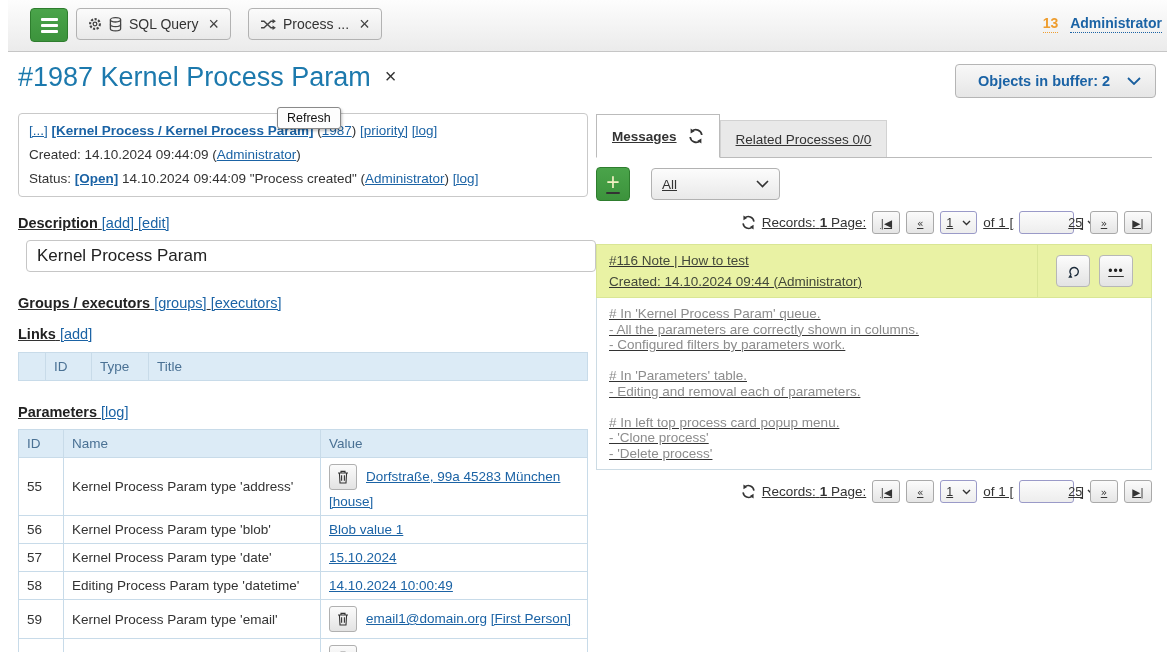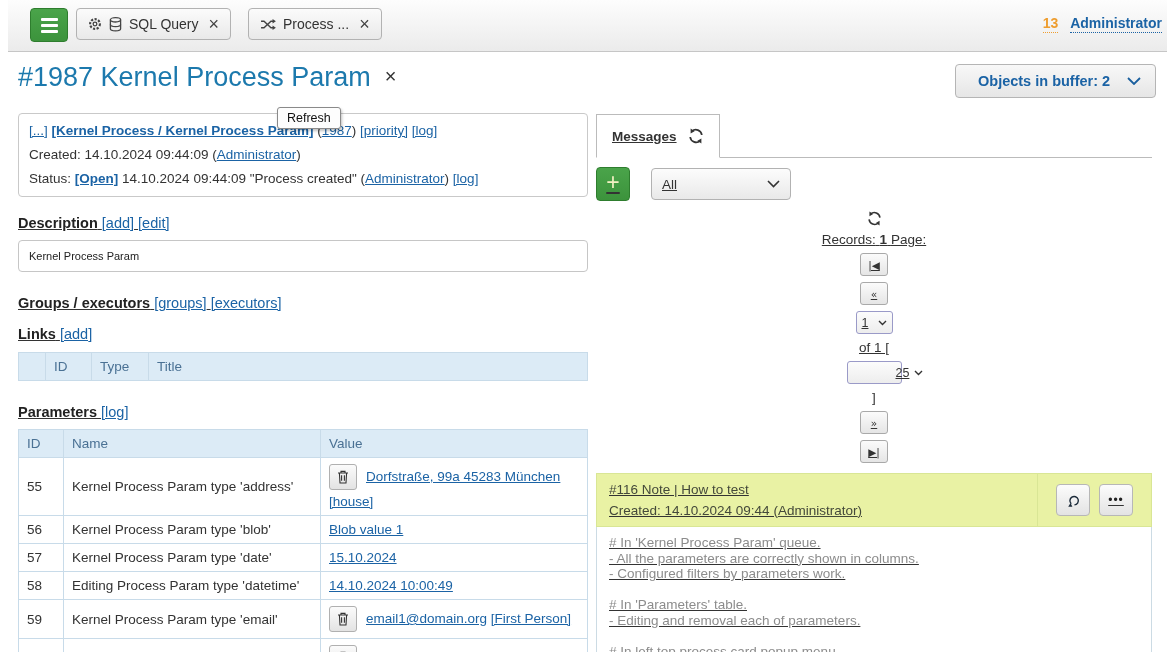--- a/index.html
+++ b/index.html
@@ -58,21 +58,21 @@
     background:#fdfdfd; border:1px solid #8a8a8a; border-radius:3px;
     padding:3px 9px; font-size:12.5px; color:#111;
     box-shadow:1px 2px 3px rgba(0,0,0,.25);
   }
 
   .section-head { margin-top:18px; font-size:14.5px;text-decoration:underline; }
   .section-head .h { font-weight:bold; color:#222; }
   .desc-input {
     margin-top:9px; width:570px; height:32px;
     border:1px solid #c6c6c6; border-radius:4px; padding:0 10px;
-    font-family:"Liberation Sans",sans-serif; font-size:11px; color:#222; background:#fff;
+    font-family:"Liberation Sans",sans-serif; font-size:17px; color:#222; background:#fff;margin-left:8px;
   }
   .mt-lg { margin-top:23px; }
   .mt-md { margin-top:15px; }
 
   table { border-collapse:collapse; width:570px; table-layout:fixed; font-size:13.5px; }
   table.links-table { margin-top:10px; }
   table.params-table { margin-top:9px; }
   th {
     background:var(--table-head-bg,#dcebf6); color:var(--table-head-text,#4a7194);
     font-weight:normal; text-align:left; padding:6px 8px;
@@ -112,25 +112,25 @@
     width:34px; height:34px; border-radius:4px; cursor:pointer;
     background:linear-gradient(var(--accent-green,#4aa44a),#3c933c);
     border:1px solid #2e7d2e; color:#f4f1c3; font-size:23px; line-height:1;
     display:flex; align-items:center; justify-content:center; padding:0 0 3px 0;
   }
   .dropdown {
     height:32px; background:linear-gradient(#fcfcfc,#e9e9e9);
     border:1px solid #b2b2b2; border-radius:4px; cursor:pointer;
     display:flex; align-items:center; justify-content:space-between; padding:0 10px;
   }
-  .dropdown.all { width:140px; }
+  .dropdown.all { width:129px; }
 
   .pager {
     margin-top:10px; display:flex; align-items:center; justify-content:flex-end;
-    gap:6px; color:#333;flex-direction:column;
+    gap:6px; color:#333;
   }
   .pager .bld { font-weight:bold; }
   .pg-btn {
     min-width:28px; height:23px; padding:0 4px; cursor:pointer;
     background:linear-gradient(#fbfbfb,#e5e5e5); border:1px solid #a9a9a9; border-radius:3px;
     display:inline-flex; align-items:center; justify-content:center;
     font-size:10.5px; color:#333; font-family:"DejaVu Sans",sans-serif;
   }
   .pg-select {
     height:23px; cursor:pointer; background:linear-gradient(#fcfcfc,#ededed);
@@ -364,20 +364,23 @@
     <div class="rtab-active">
       <span>Messages</span>
       <span class="icon refresh-btn">
         <svg width="16" height="16" viewBox="0 0 16 16">
             <path d="M13.8 7A6 6 0 0 0 3.9 3.2" fill="none" stroke="#333" stroke-width="1.7"></path>
             <polygon points="2.6,0.6 2.6,5.6 6.6,3.2" fill="#333"></polygon>
             <path d="M2.2 9a6 6 0 0 0 9.9 3.8" fill="none" stroke="#333" stroke-width="1.7"></path>
             <polygon points="13.4,15.4 13.4,10.4 9.4,12.8" fill="#333"></polygon>
           </svg>
       </span>
+    </div>
+    <div class="rtab">
+      <span>Related Processes 0/0</span>
     </div>
   </div>
 
   <div class="controls-row">
     <button class="add-btn">+</button>
     <div class="dropdown all">
       <span>All</span>
       <span class="icon">
           <svg width="13" height="8" viewBox="0 0 13 8">
             <path d="M1 1l5.5 5.5L12 1" fill="none" stroke="#333" stroke-width="1.6"></path>

